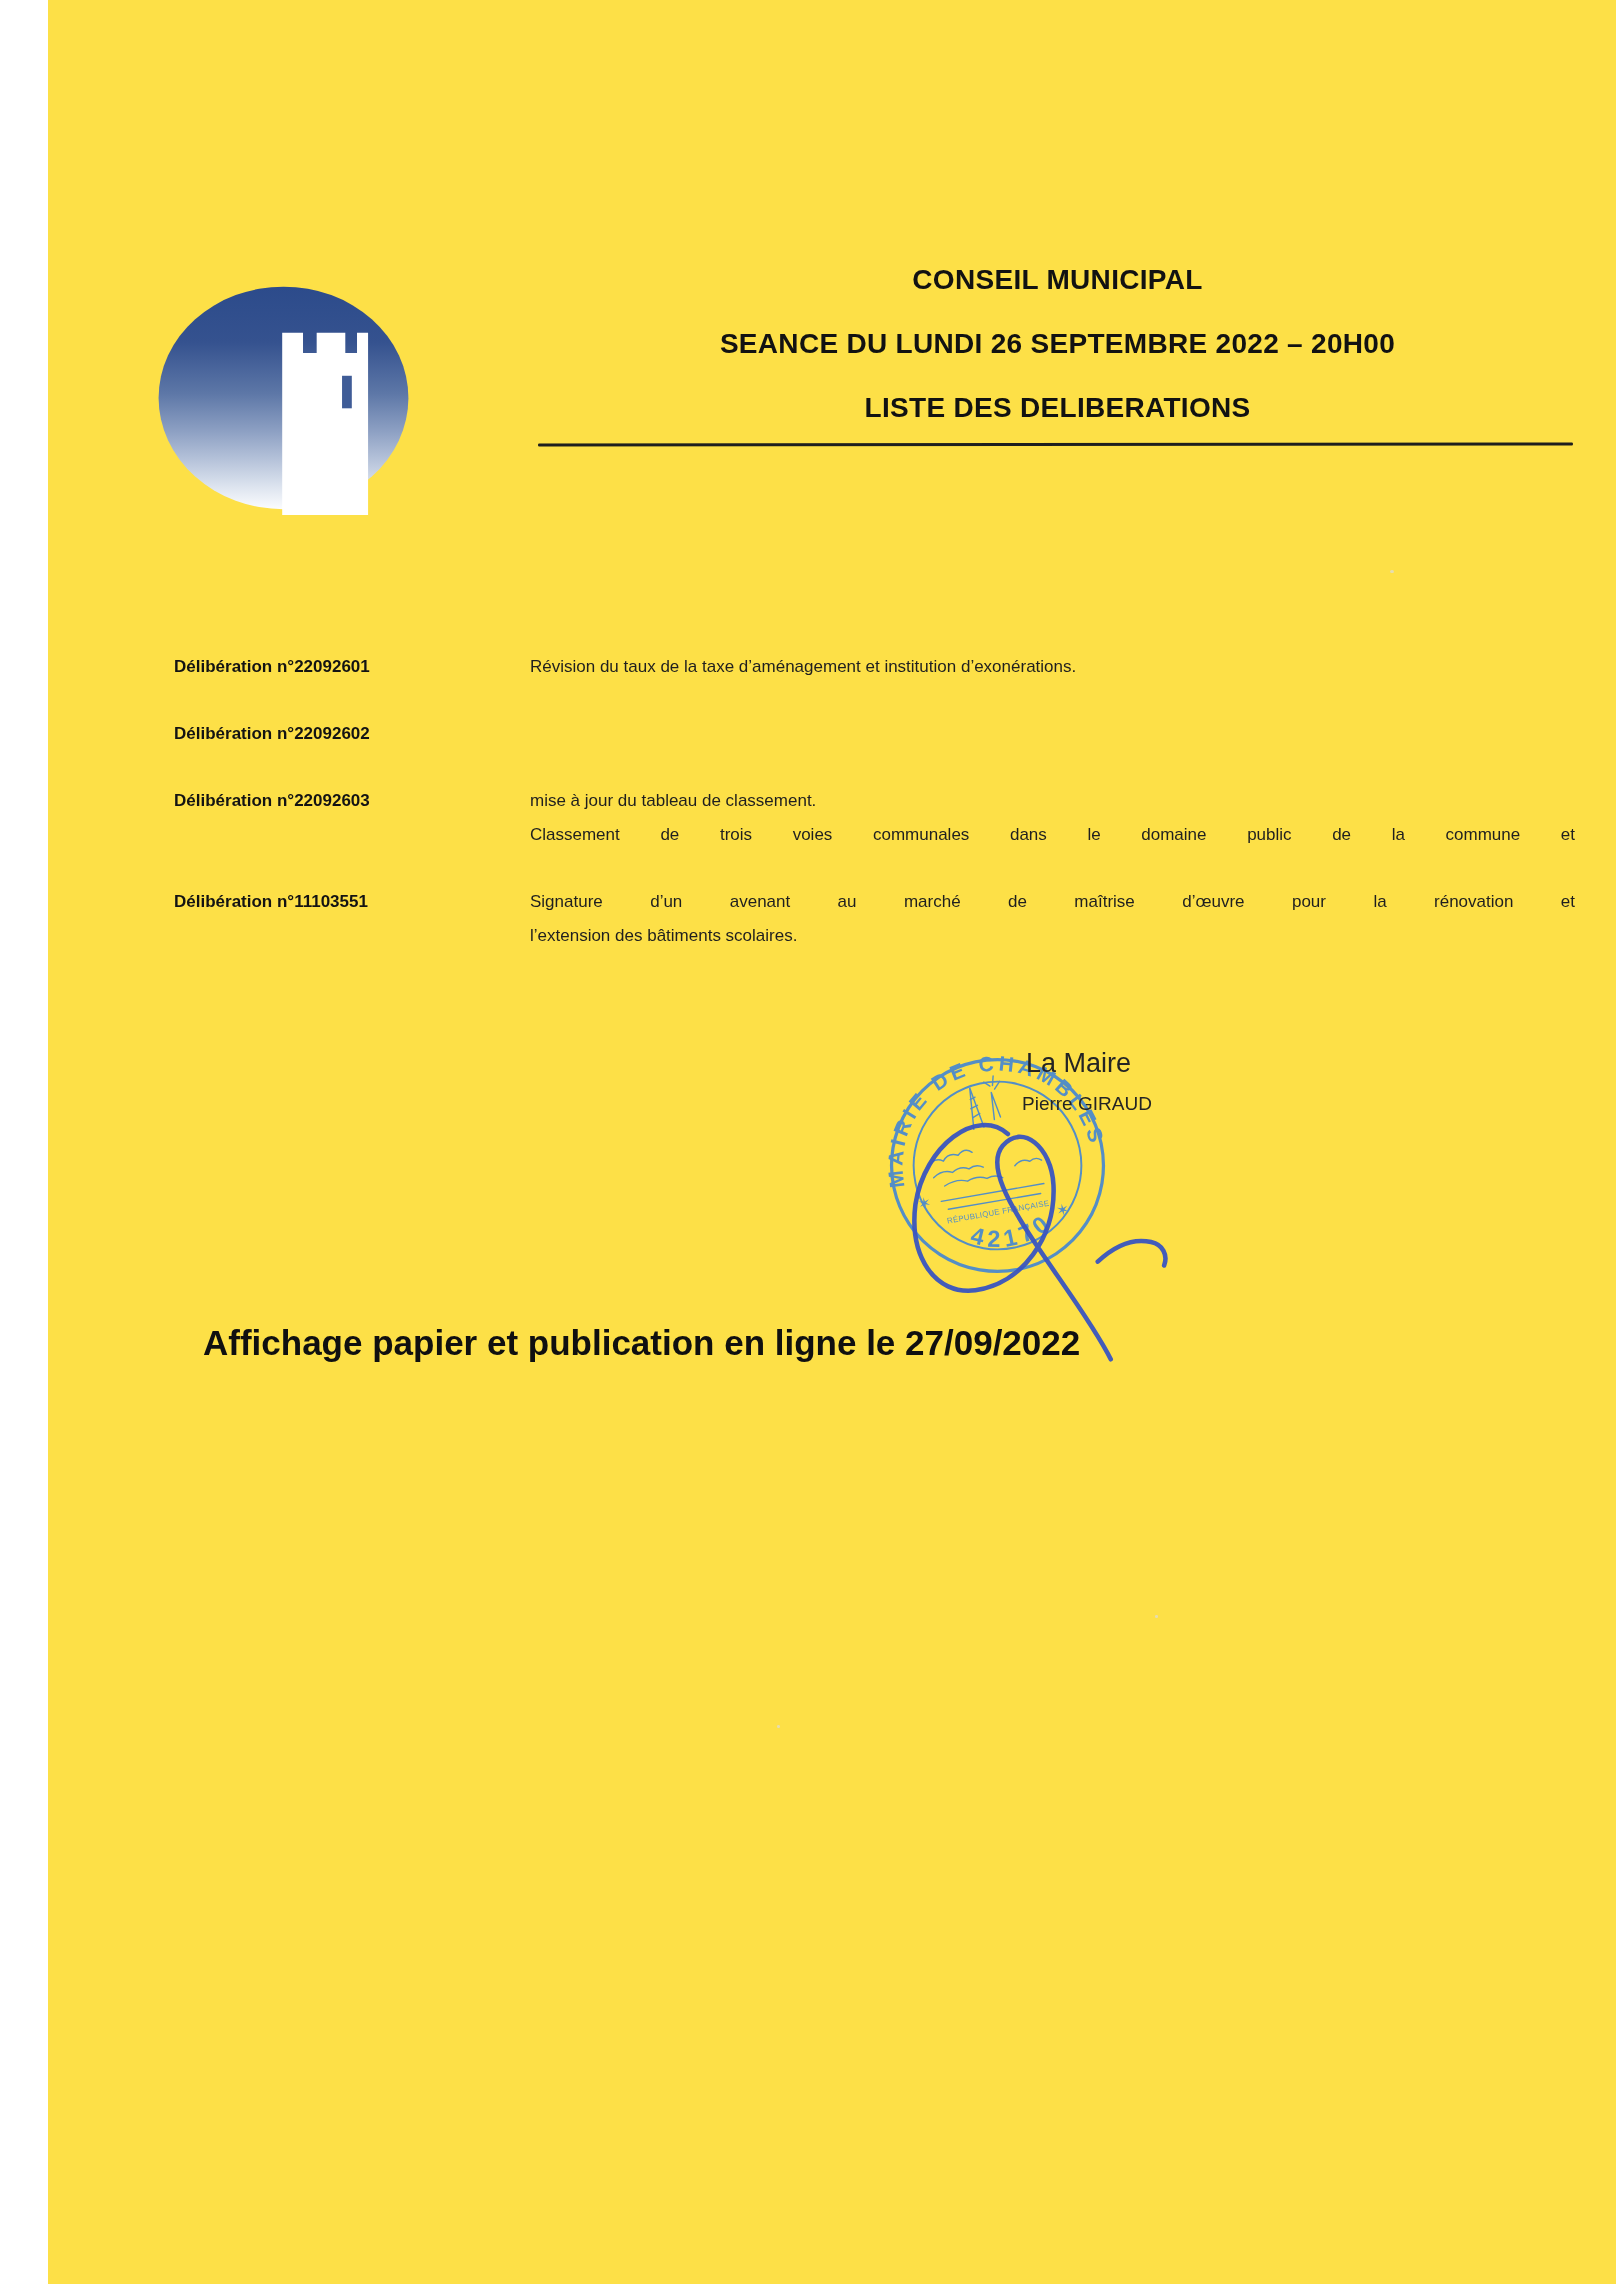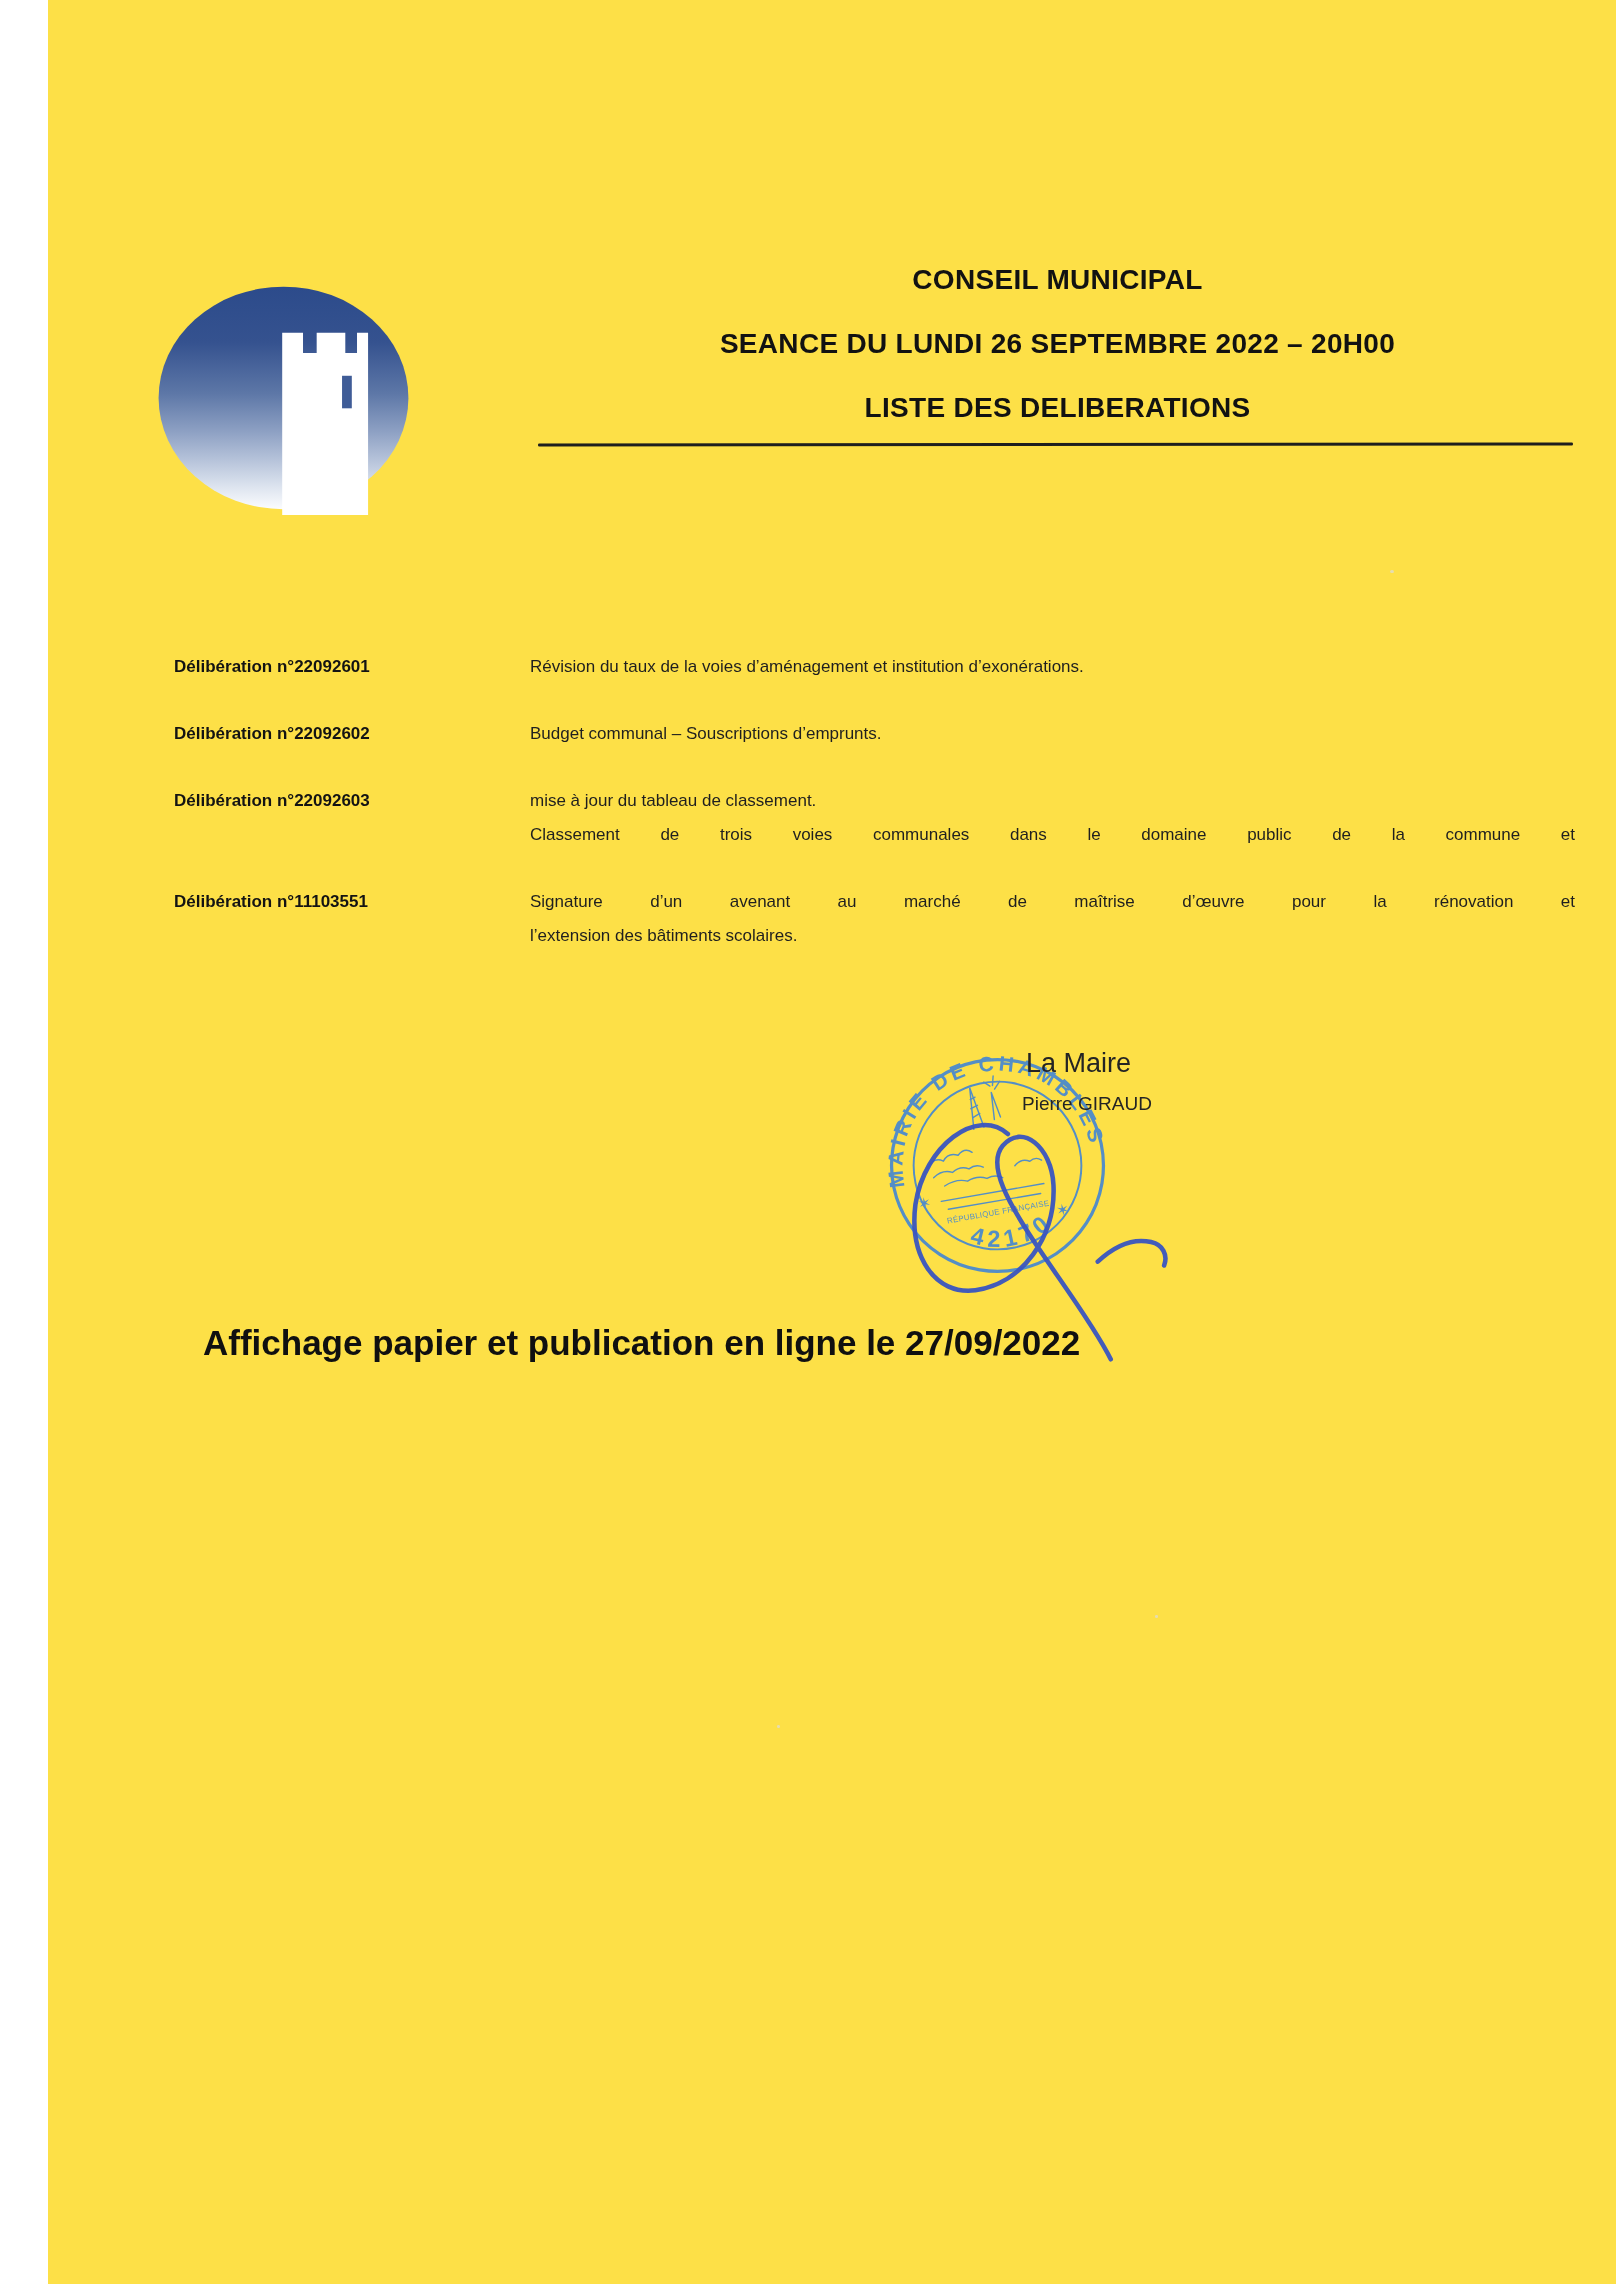--- a/index.html
+++ b/index.html
@@ -74,29 +74,26 @@
     <div class="header-line">SEANCE DU LUNDI 26 SEPTEMBRE 2022 – 20H00</div>
     <div class="header-line">LISTE DES DELIBERATIONS</div>
   </header>
   <div class="divider"></div>
 
   <section class="delibs">
 
       <div class="row">
         <div class="lbl">Délibération n°22092601</div>
         <div class="body">
-          <div class="line">Révision du taux de la voies d’aménagement et institution d’exonérations.</div>
+          <div class="line">Révision du taux de la taxe d’aménagement et institution d’exonérations.</div>
         </div>
       </div>
 
       <div class="row">
         <div class="lbl">Délibération n°22092602</div>
-        <div class="body">
-          <div class="line">Budget communal – Souscriptions d’emprunts.</div>
-        </div>
       </div>
 
       <div class="row">
         <div class="lbl">Délibération n°22092603</div>
         <div class="body">
           <div class="line">mise à jour du tableau de classement.</div>
           <div class="line jl">Classement de trois voies communales dans le domaine public de la commune et</div>
         </div>
       </div>
 

